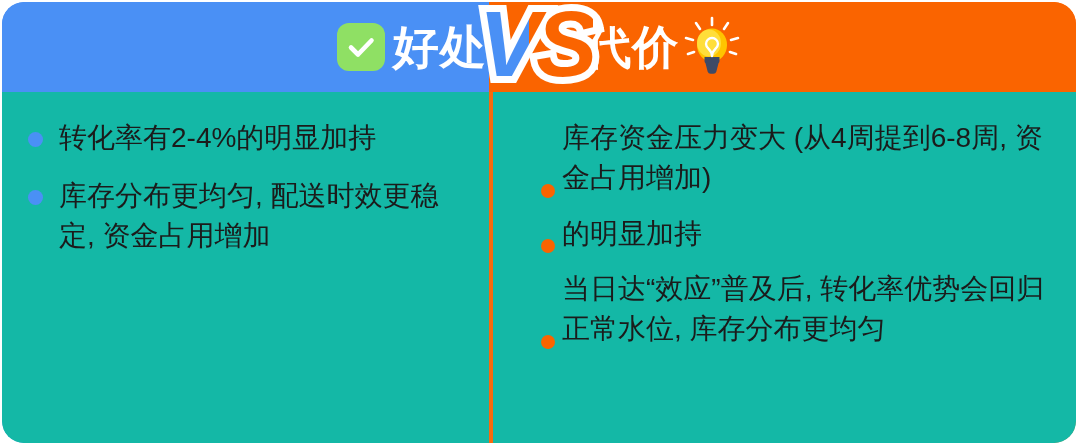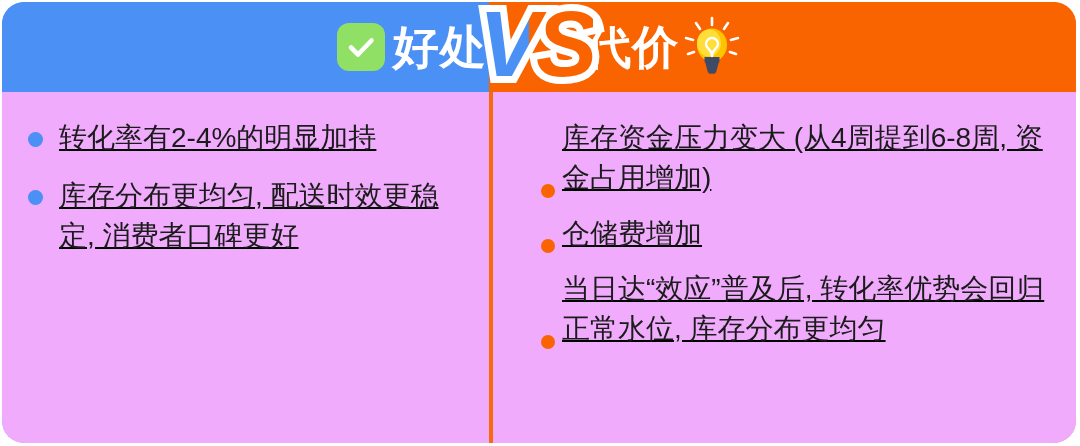--- a/index.html
+++ b/index.html
@@ -149,23 +149,22 @@
   .bulb-icon svg { display: block; }
 
   
   .body {
     position: absolute;
     left: 0;
     top: 90px;
     width: 1074px;
     height: 351px;
     display: flex;
-    background: #f0abfc;
+    background: #14b8a6;
     z-index: 1;
-    text-decoration: underline;
   }
   .col {
     height: 100%;
     padding-top: 26px;
   }
   .col-left {
     width: 487px;
     padding-left: 26px;
     padding-right: 16px;
   }
@@ -273,34 +272,34 @@
     <div class="body">
 
       <div class="col col-left">
         <ul class="points">
           <li>
             <span class="bullet"></span>
             <span class="point-text">转化率有2-4%的明显加持</span>
           </li>
           <li>
             <span class="bullet"></span>
-            <span class="point-text">库存分布更均匀, 配送时效更稳定, 消费者口碑更好</span>
+            <span class="point-text">库存分布更均匀, 配送时效更稳定, 资金占用增加</span>
           </li>
         </ul>
       </div>
 
       <div class="col col-right">
         <ul class="points">
           <li>
             <span class="bullet"></span>
             <span class="point-text">库存资金压力变大 (从4周提到6-8周, 资金占用增加)</span>
           </li>
           <li>
             <span class="bullet"></span>
-            <span class="point-text">仓储费增加</span>
+            <span class="point-text">的明显加持</span>
           </li>
           <li>
             <span class="bullet"></span>
             <span class="point-text">当日达“效应”普及后, 转化率优势会回归正常水位, 库存分布更均匀</span>
           </li>
         </ul>
       </div>
     </div>
 
     <div class="divider"></div>

